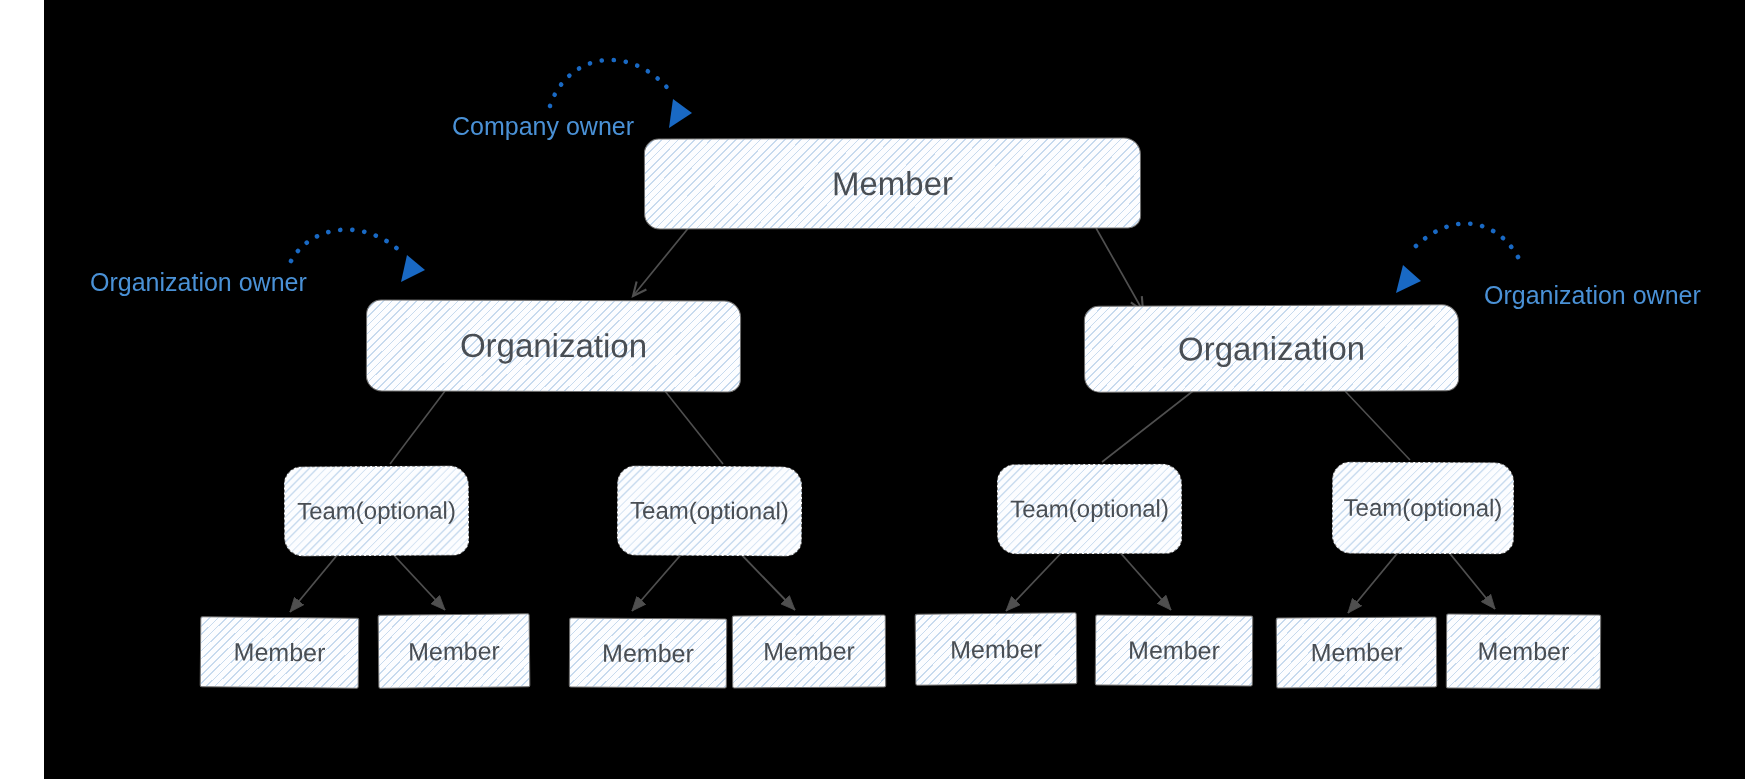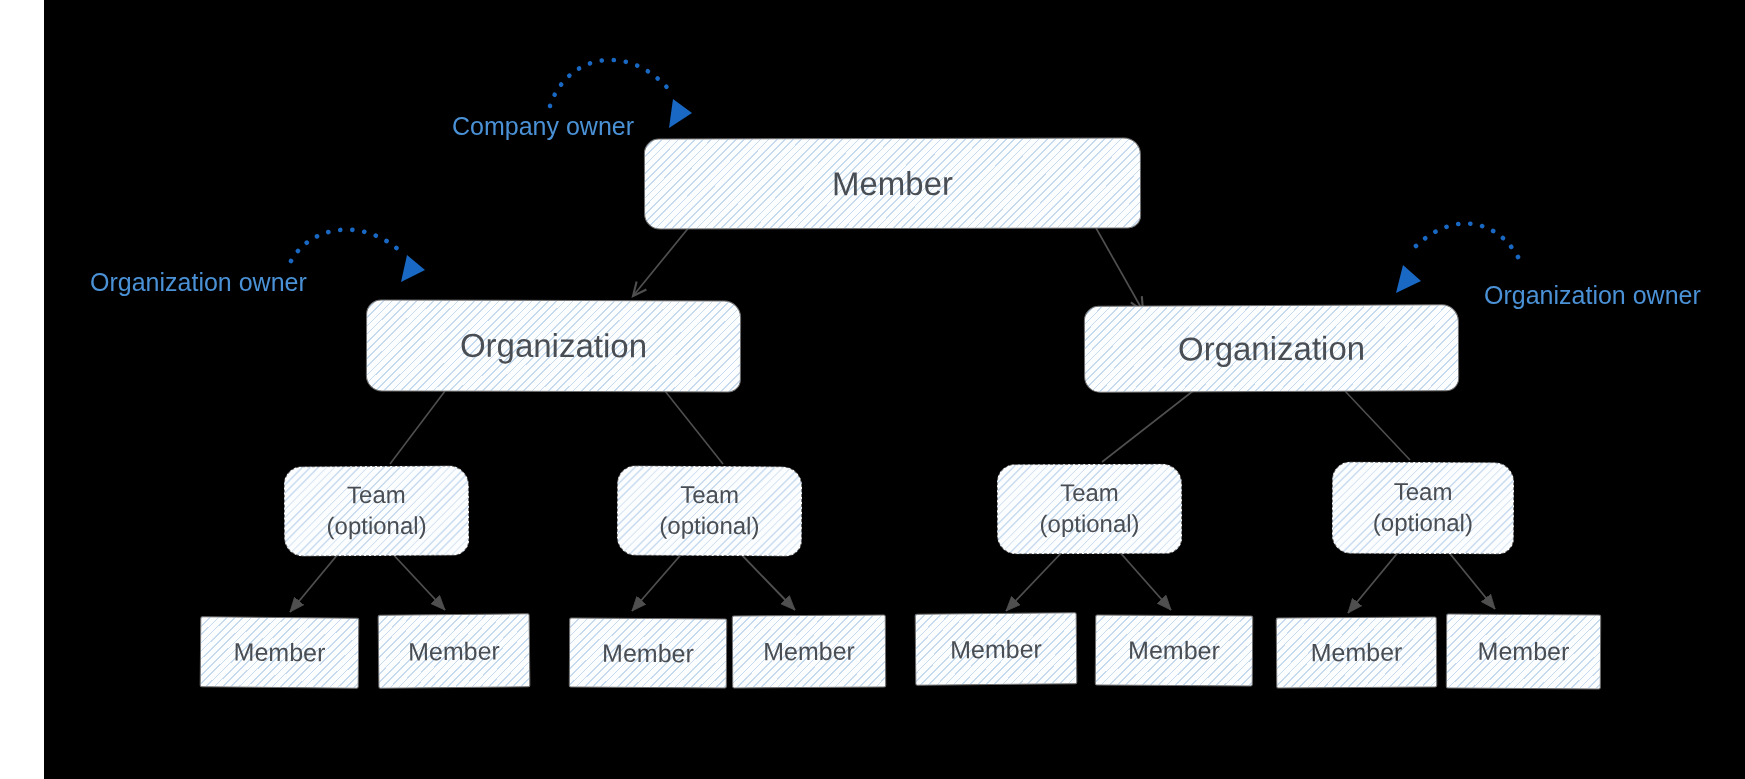--- a/index.html
+++ b/index.html
@@ -25,21 +25,21 @@
       rgba(125,170,215,0.42) 1.2px,
       transparent 1.2px,
       transparent 5.8px);
     text-align:center;
   }
   .big{font-size:33px;border-radius:15px 17px 13px 16px;}
   .team{
     font-size:24px;line-height:1.28;
     border-style:dashed;border-width:1.8px;border-color:#767676;
     border-radius:18px 20px 16px 19px;
-    flex-direction:column;
+    flex-direction:row;
   }
   .member{font-size:25px;border-radius:2px;}
   .anno{
     position:absolute;z-index:3;
     color:#4a91d6;font-size:25px;white-space:nowrap;
   }
 </style>
 </head>
 <body>
 

